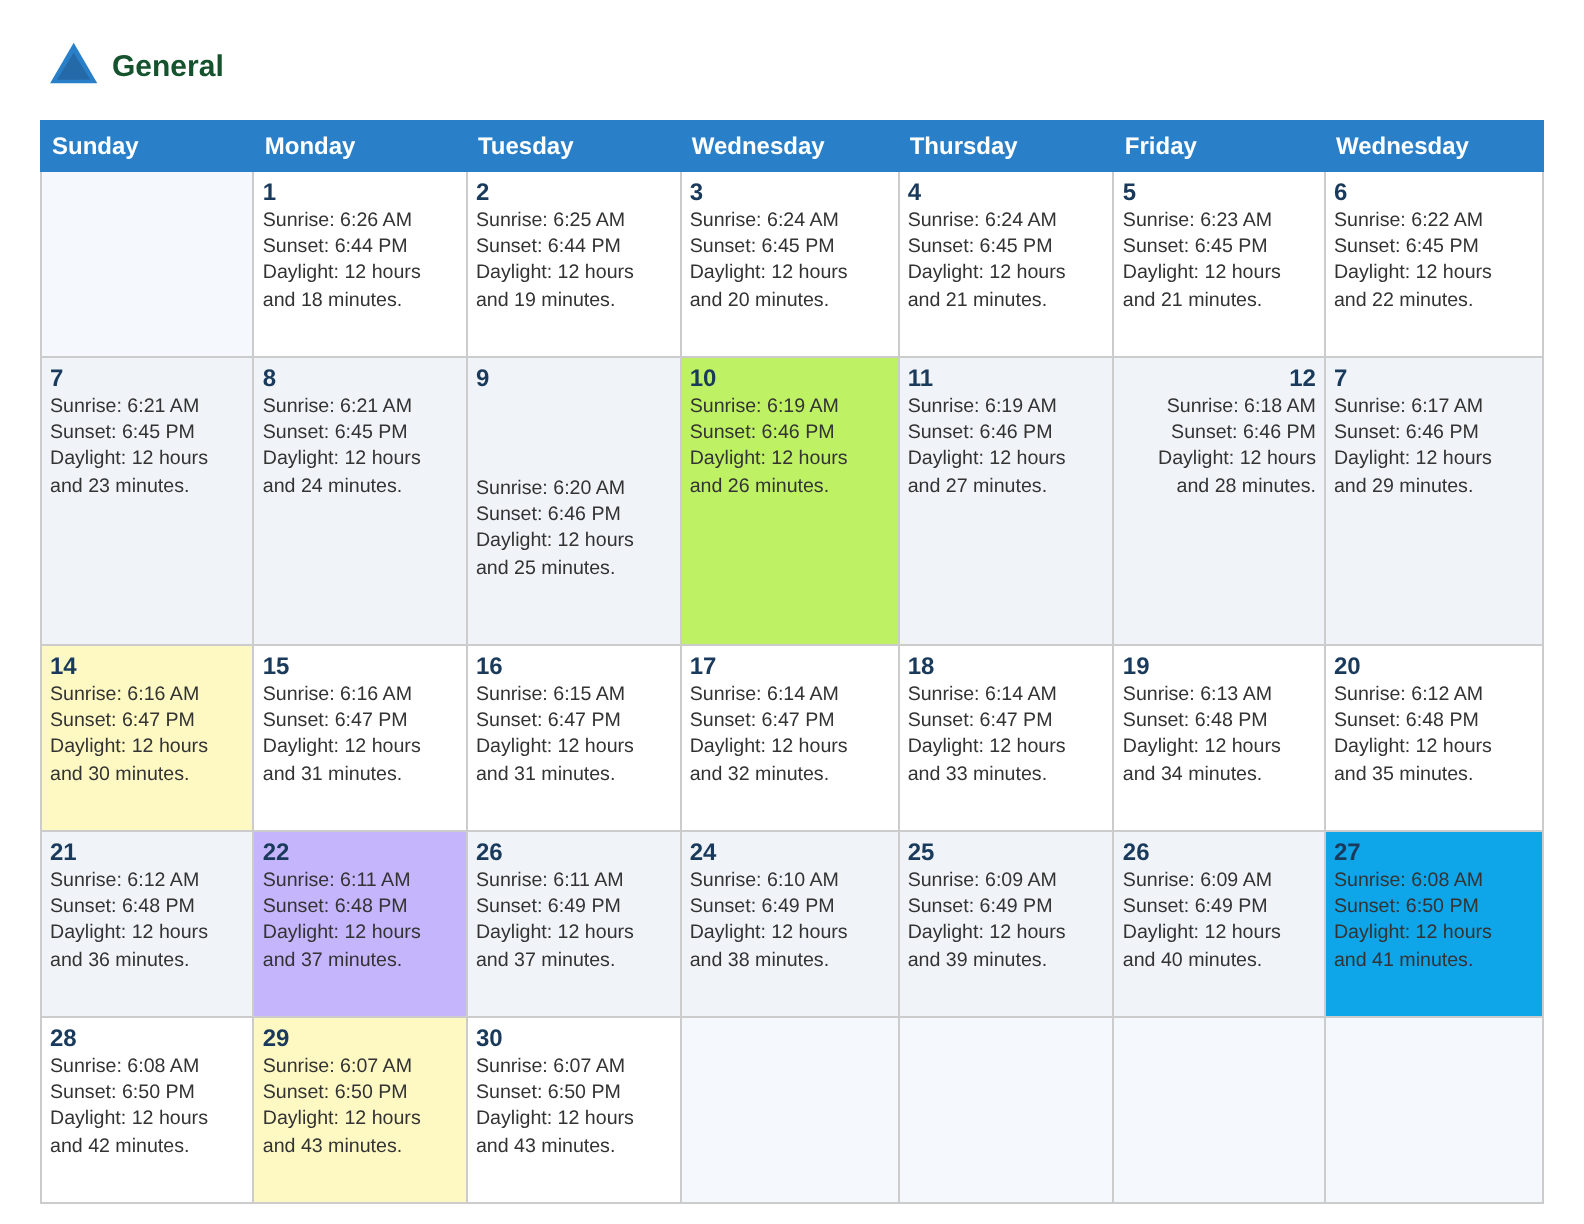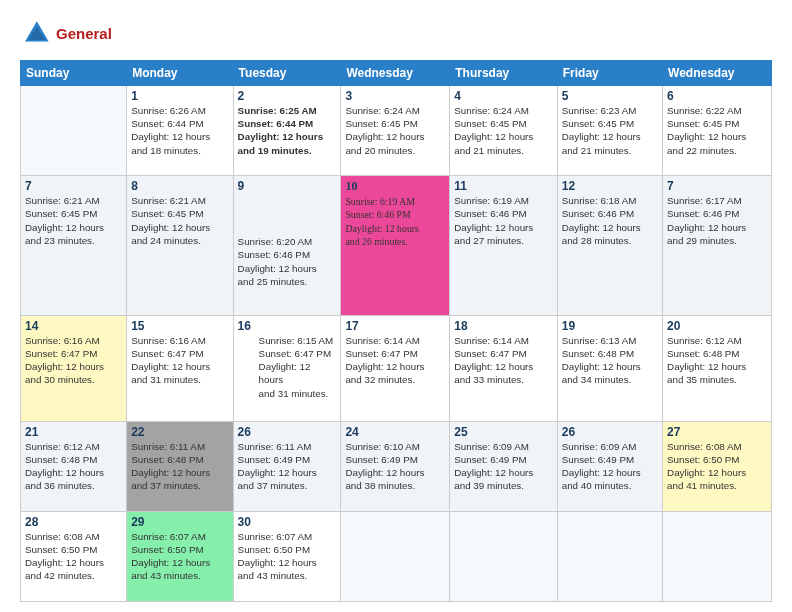--- a/index.html
+++ b/index.html
@@ -92,21 +92,21 @@
 <body>
 
 <div class="page">
   <div class="header">
     <div class="logo">
       <svg class="logo-icon" viewBox="0 0 38 38">
         <polygon points="20,4 34,28 6,28" fill="#2a7fc9"></polygon>
         <polygon points="20,10 30,26 10,26" fill="#1a3a5c" opacity="0.3"></polygon>
       </svg>
       <div>
-        <div style="font-size:15px;font-weight:bold;color:#b91c1c;line-height:1.2;">General</div>
+        <div style="font-size:15px;font-weight:bold;color:#14532d;line-height:1.2;">General</div>
         <div style="font-size:15px;font-weight:bold;color:#2a7fc9;line-height:1.2;"></div>
       </div>
     </div>
     <div class="title-block">
       <div class="main-title"></div>
       <div class="subtitle"></div>
     </div>
   </div>
 
   <table class="calendar">
@@ -126,21 +126,21 @@
           <td class="empty-cell"></td>
           <td style="background: rgb(255, 255, 255);">
             <span class="day-num">1</span>
             <div class="day-info" style="white-space: pre-line;">Sunrise: 6:26 AM
 Sunset: 6:44 PM
 Daylight: 12 hours
 and 18 minutes.</div>
           </td>
           <td style="background: rgb(255, 255, 255);">
             <span class="day-num">2</span>
-            <div class="day-info" style="white-space: pre-line; font-weight: bold;">Sunrise: 6:25 AM
+            <div class="day-info" style="white-space: pre-line;">Sunrise: 6:25 AM
 Sunset: 6:44 PM
 Daylight: 12 hours
 and 19 minutes.</div>
           </td>
           <td style="background: rgb(255, 255, 255);">
             <span class="day-num">3</span>
             <div class="day-info" style="white-space: pre-line;">Sunrise: 6:24 AM
 Sunset: 6:45 PM
 Daylight: 12 hours
 and 20 minutes.</div>
@@ -182,35 +182,35 @@
 Daylight: 12 hours
 and 24 minutes.</div>
           </td>
           <td style="background: rgb(240, 244, 248);">
             <span class="day-num">9</span>
             <div class="day-info" style="white-space: pre-line; margin-top: 42px;">Sunrise: 6:20 AM
 Sunset: 6:46 PM
 Daylight: 12 hours
 and 25 minutes.</div>
           </td>
-          <td style="background: #ec4899; font-family: Liberation Serif, serif;">
+          <td style="background: #bef264;">
             <span class="day-num">10</span>
             <div class="day-info" style="white-space: pre-line;">Sunrise: 6:19 AM
 Sunset: 6:46 PM
 Daylight: 12 hours
 and 26 minutes.</div>
           </td>
           <td style="background: rgb(240, 244, 248);">
             <span class="day-num">11</span>
             <div class="day-info" style="white-space: pre-line;">Sunrise: 6:19 AM
 Sunset: 6:46 PM
 Daylight: 12 hours
 and 27 minutes.</div>
           </td>
-          <td style="background: rgb(240, 244, 248);">
+          <td style="background: rgb(240, 244, 248); text-align: right;">
             <span class="day-num">12</span>
             <div class="day-info" style="white-space: pre-line;">Sunrise: 6:18 AM
 Sunset: 6:46 PM
 Daylight: 12 hours
 and 28 minutes.</div>
           </td>
           <td style="background: rgb(240, 244, 248);">
             <span class="day-num">7</span>
             <div class="day-info" style="white-space: pre-line;">Sunrise: 6:17 AM
 Sunset: 6:46 PM
@@ -228,21 +228,21 @@
           </td>
           <td style="background: rgb(255, 255, 255);">
             <span class="day-num">15</span>
             <div class="day-info" style="white-space: pre-line;">Sunrise: 6:16 AM
 Sunset: 6:47 PM
 Daylight: 12 hours
 and 31 minutes.</div>
           </td>
           <td style="background: rgb(255, 255, 255);">
             <span class="day-num">16</span>
-            <div class="day-info" style="white-space: pre-line; margin-left: 21px;">Sunrise: 6:15 AM
+            <div class="day-info" style="white-space: pre-line;">Sunrise: 6:15 AM
 Sunset: 6:47 PM
 Daylight: 12 hours
 and 31 minutes.</div>
           </td>
           <td style="background: rgb(255, 255, 255);">
             <span class="day-num">17</span>
             <div class="day-info" style="white-space: pre-line;">Sunrise: 6:14 AM
 Sunset: 6:47 PM
 Daylight: 12 hours
 and 32 minutes.</div>
@@ -270,21 +270,21 @@
           </td>
         </tr>
         <tr>
           <td style="background: rgb(240, 244, 248);">
             <span class="day-num">21</span>
             <div class="day-info" style="white-space: pre-line;">Sunrise: 6:12 AM
 Sunset: 6:48 PM
 Daylight: 12 hours
 and 36 minutes.</div>
           </td>
-          <td style="background: #a3a3a3;">
+          <td style="background: #c4b5fd;">
             <span class="day-num">22</span>
             <div class="day-info" style="white-space: pre-line;">Sunrise: 6:11 AM
 Sunset: 6:48 PM
 Daylight: 12 hours
 and 37 minutes.</div>
           </td>
           <td style="background: rgb(240, 244, 248);">
             <span class="day-num">26</span>
             <div class="day-info" style="white-space: pre-line;">Sunrise: 6:11 AM
 Sunset: 6:49 PM
@@ -305,37 +305,37 @@
 Daylight: 12 hours
 and 39 minutes.</div>
           </td>
           <td style="background: rgb(240, 244, 248);">
             <span class="day-num">26</span>
             <div class="day-info" style="white-space: pre-line;">Sunrise: 6:09 AM
 Sunset: 6:49 PM
 Daylight: 12 hours
 and 40 minutes.</div>
           </td>
-          <td style="background: #fef9c3; margin-left: 15px;">
+          <td style="background: #0ea5e9; margin-left: 15px;">
             <span class="day-num">27</span>
             <div class="day-info" style="white-space: pre-line;">Sunrise: 6:08 AM
 Sunset: 6:50 PM
 Daylight: 12 hours
 and 41 minutes.</div>
           </td>
         </tr>
         <tr>
           <td style="background: rgb(255, 255, 255);">
             <span class="day-num">28</span>
             <div class="day-info" style="white-space: pre-line;">Sunrise: 6:08 AM
 Sunset: 6:50 PM
 Daylight: 12 hours
 and 42 minutes.</div>
           </td>
-          <td style="background: #86efac;">
+          <td style="background: #fef9c3;">
             <span class="day-num">29</span>
             <div class="day-info" style="white-space: pre-line;">Sunrise: 6:07 AM
 Sunset: 6:50 PM
 Daylight: 12 hours
 and 43 minutes.</div>
           </td>
           <td style="background: rgb(255, 255, 255);">
             <span class="day-num">30</span>
             <div class="day-info" style="white-space: pre-line;">Sunrise: 6:07 AM
 Sunset: 6:50 PM

